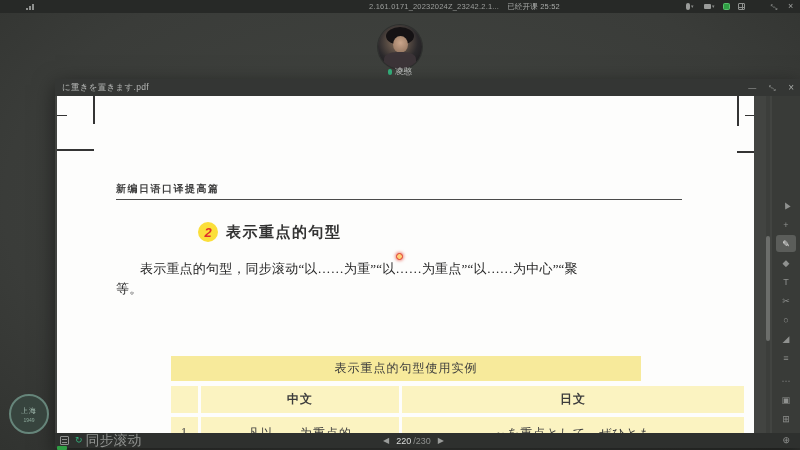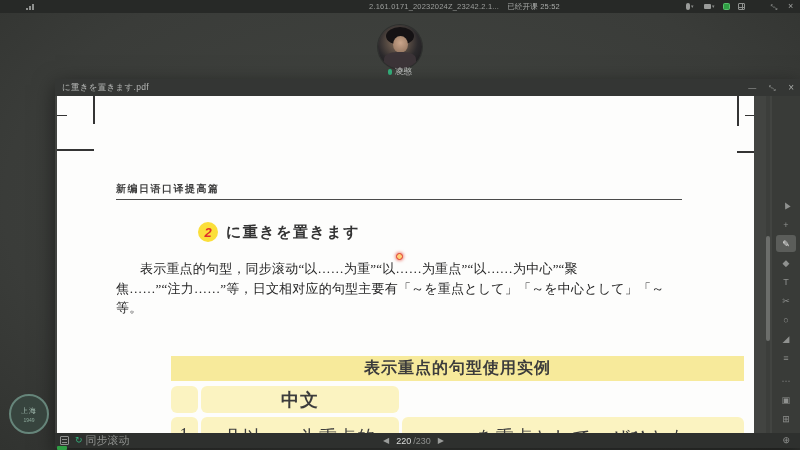--- a/index.html
+++ b/index.html
@@ -62,48 +62,48 @@
   .sec-title { left:169px; top:127px; font-size:15px; font-weight:bold; color:#333; letter-spacing:1.5px; }
   .para { left:59px; top:163px; width:575px; font-family:"Liberation Serif", serif;
           font-size:13px; line-height:19.5px; color:#262626; letter-spacing:.2px; }
   .para div { white-space:nowrap; }
   .para .indent { padding-left:24px; }
   .laser { left:339px; top:157px; width:7px; height:7px; border-radius:50%;
            border:1.5px solid #e03c2f; background:#ffd27a;
            box-shadow:0 0 3px 1px rgba(224,60,47,.55); }
 
   
-  .tbl-title { left:114px; top:260px; width:573px; height:25px; background:#f7ea9b;
+  .tbl-title { left:114px; top:260px; width:470px; height:25px; background:#f7ea9b;
                display:flex; align-items:center; justify-content:center;
-               font-size:16px; font-weight:bold; color:#3c3c3c; letter-spacing:1px; }
+               font-size:12px; font-weight:normal; color:#3c3c3c; letter-spacing:1px; }
   .tbl-row { left:114px; width:573px; display:flex; gap:3px; }
   .tbl-row.r2 { top:290px; height:27px; }
   .tbl-row.r3 { top:321px; height:30px; }
   .cell { background:#fbf3c1; display:flex; align-items:center; justify-content:center;
-          font-size:18px; font-weight:bold; color:#3c3c3c; letter-spacing:1px;border-radius:6px; }
+          font-size:12px; font-weight:bold; color:#3c3c3c; letter-spacing:1px; }
   .c0 { width:27px; } .c1 { width:198px; } .c2 { width:342px; }
   .r3 .cell { align-items:flex-start; padding-top:8px; font-weight:normal; font-family:"Liberation Serif", serif; }
 
   
   .toolrail { left:717px; top:17px; width:28px; height:337px; background:#393b38; }
   .tool { position:absolute; left:4px; width:20px; height:17px; display:flex; align-items:center; justify-content:center;
           color:#8f918f; font-size:9px; border-radius:3px; }
   .tool.active { background:#5b5d5a; color:#f0f0f0; }
   .tool .rot { display:inline-block; transform:rotate(-118deg); font-size:8px; }
   .scrollbar { left:711px; top:17px; width:4px; height:337px; background:#3c3e3b; }
   .scroll-thumb { left:0; top:140px; width:4px; height:105px; background:#6c6e6b; border-radius:2px; }
 
   
   .win-bottom { left:0; top:354px; width:745px; height:15px; background:#2e302e; display:flex; align-items:center; }
   .sb-pages { position:absolute; left:5px; top:3px; width:9px; height:9px; border:1px solid #8f918f; border-radius:1px;
       background:linear-gradient(#8f918f,#8f918f) 1px 2px/5px 1px no-repeat,
                  linear-gradient(#8f918f,#8f918f) 1px 5px/5px 1px no-repeat; }
   .sync { position:absolute; left:20px; top:0; height:15px; display:flex; align-items:center; gap:3px; }
   .sync-ico { color:#35b37e; font-size:9px; line-height:9px; }
-  .sync-txt { font-size:11px; color:#8f918f; }
+  .sync-txt { font-size:14px; color:#8f918f; }
   .pagenav { position:absolute; left:328px; top:0; height:15px; display:flex; align-items:center; gap:7px; }
   .nav-arrow { color:#9a9c9a; font-size:8px; }
   .pg-cur { font-size:9px; color:#dcdedc; }
   .pg-tot { font-size:9px; color:#8f918f; margin-left:-5px; }
   .fit-ico { position:absolute; right:10px; top:2px; color:#8f918f; font-size:9px; }
 
   
   .stamp { left:9px; top:394px; width:40px; height:40px; border-radius:50%;
            background:#37443e; border:2px solid #66857a;
            display:flex; flex-direction:column; align-items:center; justify-content:center; gap:1px; }
@@ -180,34 +180,34 @@
     <div class="abs cropmark" style="left:680px;top:0;width:2px;height:30px"></div>
     <div class="abs cropmark" style="left:688px;top:19px;width:9px;height:1px"></div>
     <div class="abs cropmark" style="left:680px;top:55px;width:17px;height:2px"></div>
 
     <div class="abs runhead">新编日语口译提高篇</div>
     <div class="abs runrule"></div>
 
     <div class="abs sec-circle">
       <span>2</span>
     </div>
-    <div class="abs sec-title">に重きを置きます</div>
+    <div class="abs sec-title">表示重点的句型</div>
 
     <div class="abs para">
       <div class="indent">表示重点的句型，同步滚动“以……为重”“以……为重点”“以……为中心”“聚</div>
-      <div>焦……”“注力……”等，日文相对应的句型主要有「～を重点として」「～を中心として」「～</div>
       <div>等。</div>
     </div>
 
     <div class="abs laser"></div>
 
     <div class="abs tbl-title">表示重点的句型使用实例</div>
     <div class="abs tbl-row r2">
       <div class="cell c0"></div>
       <div class="cell c1">中文</div>
+      <div class="cell c2">日文</div>
     </div>
     <div class="abs tbl-row r3">
       <div class="cell c0">1</div>
       <div class="cell c1">凡以……为重点的</div>
       <div class="cell c2">～を重点として、ぜひとも</div>
     </div>
   </div>
 
   <div class="abs scrollbar">
     <div class="abs scroll-thumb"></div>

